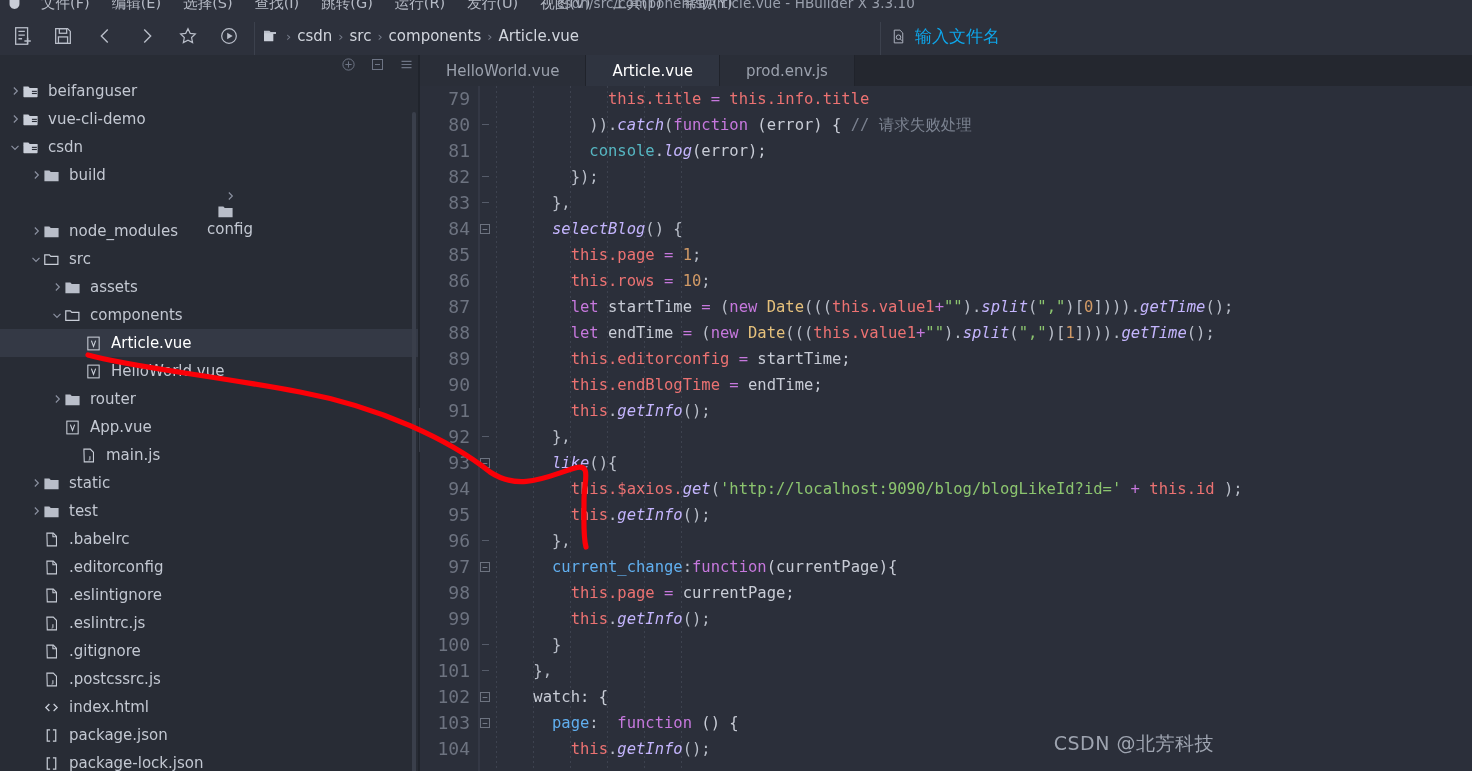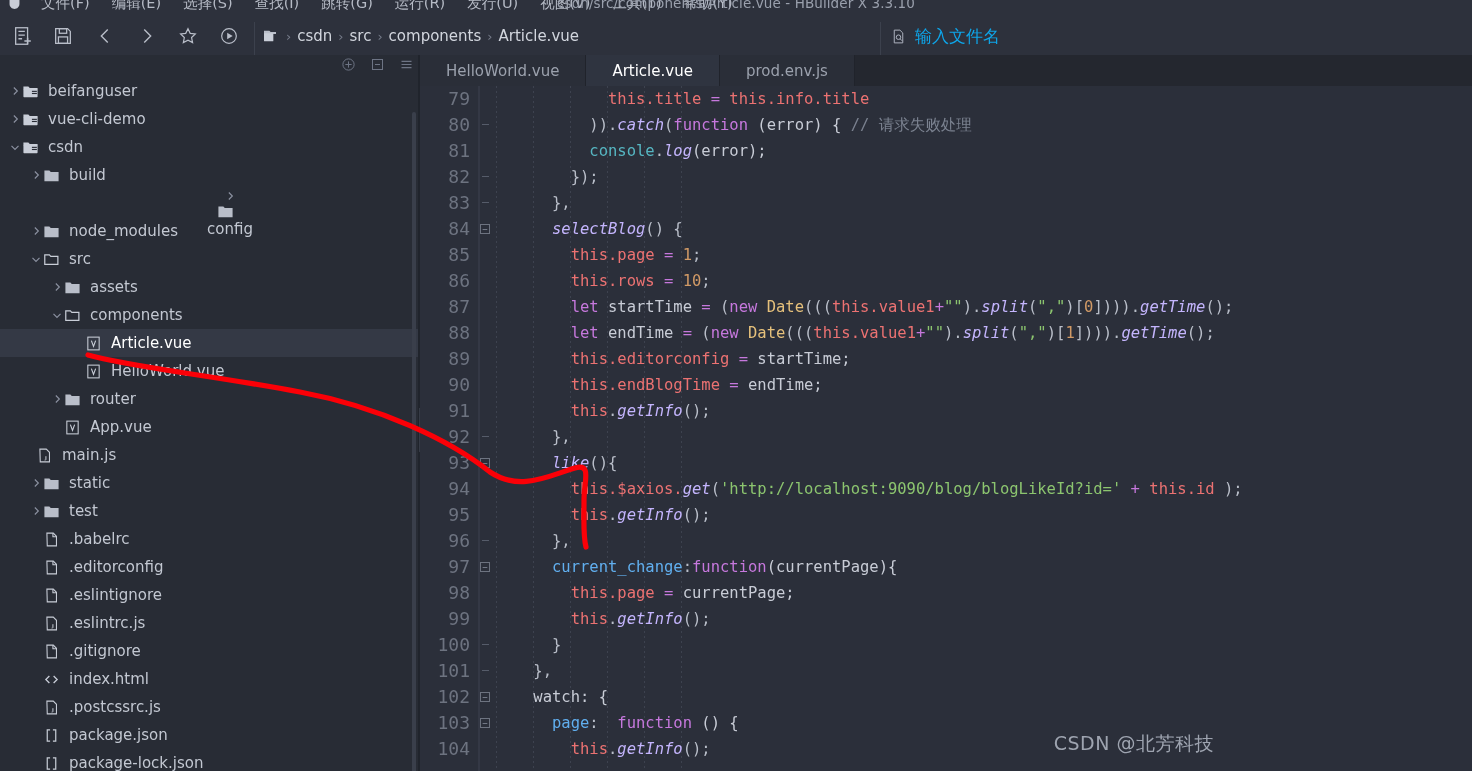--- a/index.html
+++ b/index.html
@@ -489,21 +489,21 @@
         <div class="tree-row" style="padding-left: 50px;">
           <span class="tw"></span>
           <span class="ticon">
             <svg viewBox="0 0 24 24" fill="none" stroke="#c9ced8" stroke-width="1.5">
               <rect x="4" y="3" width="16" height="18"></rect>
               <path d="M9 8l3 8 3-8" stroke-width="1.6"></path>
             </svg>
           </span>
           <span class="tlabel">App.vue</span>
         </div>
-        <div class="tree-row" style="padding-left: 22px; text-align: center;">
+        <div class="tree-row" style="padding-left: 66px; text-align: center;">
           <span class="tw"></span>
           <span class="ticon">
             <svg viewBox="0 0 24 24" fill="none" stroke="#c9ced8" stroke-width="1.5">
               <path d="M5.5 3h9L19 7.5V21h-13z"></path>
               <path d="M14 13v4.2c0 1-.8 1.6-1.8 1.3" stroke-width="1.4"></path>
             </svg>
           </span>
           <span class="tlabel">main.js</span>
         </div>
         <div class="tree-row" style="padding-left: 29px;">
@@ -578,35 +578,35 @@
             <svg viewBox="0 0 24 24" fill="none" stroke="#c9ced8" stroke-width="1.5">
               <path d="M5.5 3h9L19 7.5V21h-13z"></path>
               <path d="M14 3v5h5"></path>
             </svg>
           </span>
           <span class="tlabel">.gitignore</span>
         </div>
         <div class="tree-row" style="padding-left: 29px;">
           <span class="tw"></span>
           <span class="ticon">
+            <svg viewBox="0 0 24 24" fill="none" stroke="#c9ced8" stroke-width="1.5">
+              <path d="M5.5 3h9L19 7.5V21h-13z"></path>
+              <path d="M14 13v4.2c0 1-.8 1.6-1.8 1.3" stroke-width="1.4"></path>
+            </svg>
+          </span>
+          <span class="tlabel">.postcssrc.js</span>
+        </div>
+        <div class="tree-row" style="padding-left: 29px;">
+          <span class="tw"></span>
+          <span class="ticon">
             <svg viewBox="0 0 24 24" fill="none" stroke="#c9ced8" stroke-width="1.8">
               <path d="M9 7l-5 5 5 5M15 7l5 5-5 5"></path>
             </svg>
           </span>
           <span class="tlabel">index.html</span>
-        </div>
-        <div class="tree-row" style="padding-left: 29px;">
-          <span class="tw"></span>
-          <span class="ticon">
-            <svg viewBox="0 0 24 24" fill="none" stroke="#c9ced8" stroke-width="1.5">
-              <path d="M5.5 3h9L19 7.5V21h-13z"></path>
-              <path d="M14 13v4.2c0 1-.8 1.6-1.8 1.3" stroke-width="1.4"></path>
-            </svg>
-          </span>
-          <span class="tlabel">.postcssrc.js</span>
         </div>
         <div class="tree-row" style="padding-left: 29px;">
           <span class="tw"></span>
           <span class="ticon">
             <svg viewBox="0 0 24 24" fill="none" stroke="#c9ced8" stroke-width="1.7">
               <path d="M10 4H6v16h4M14 4h4v16h-4"></path>
             </svg>
           </span>
           <span class="tlabel">package.json</span>
         </div>

